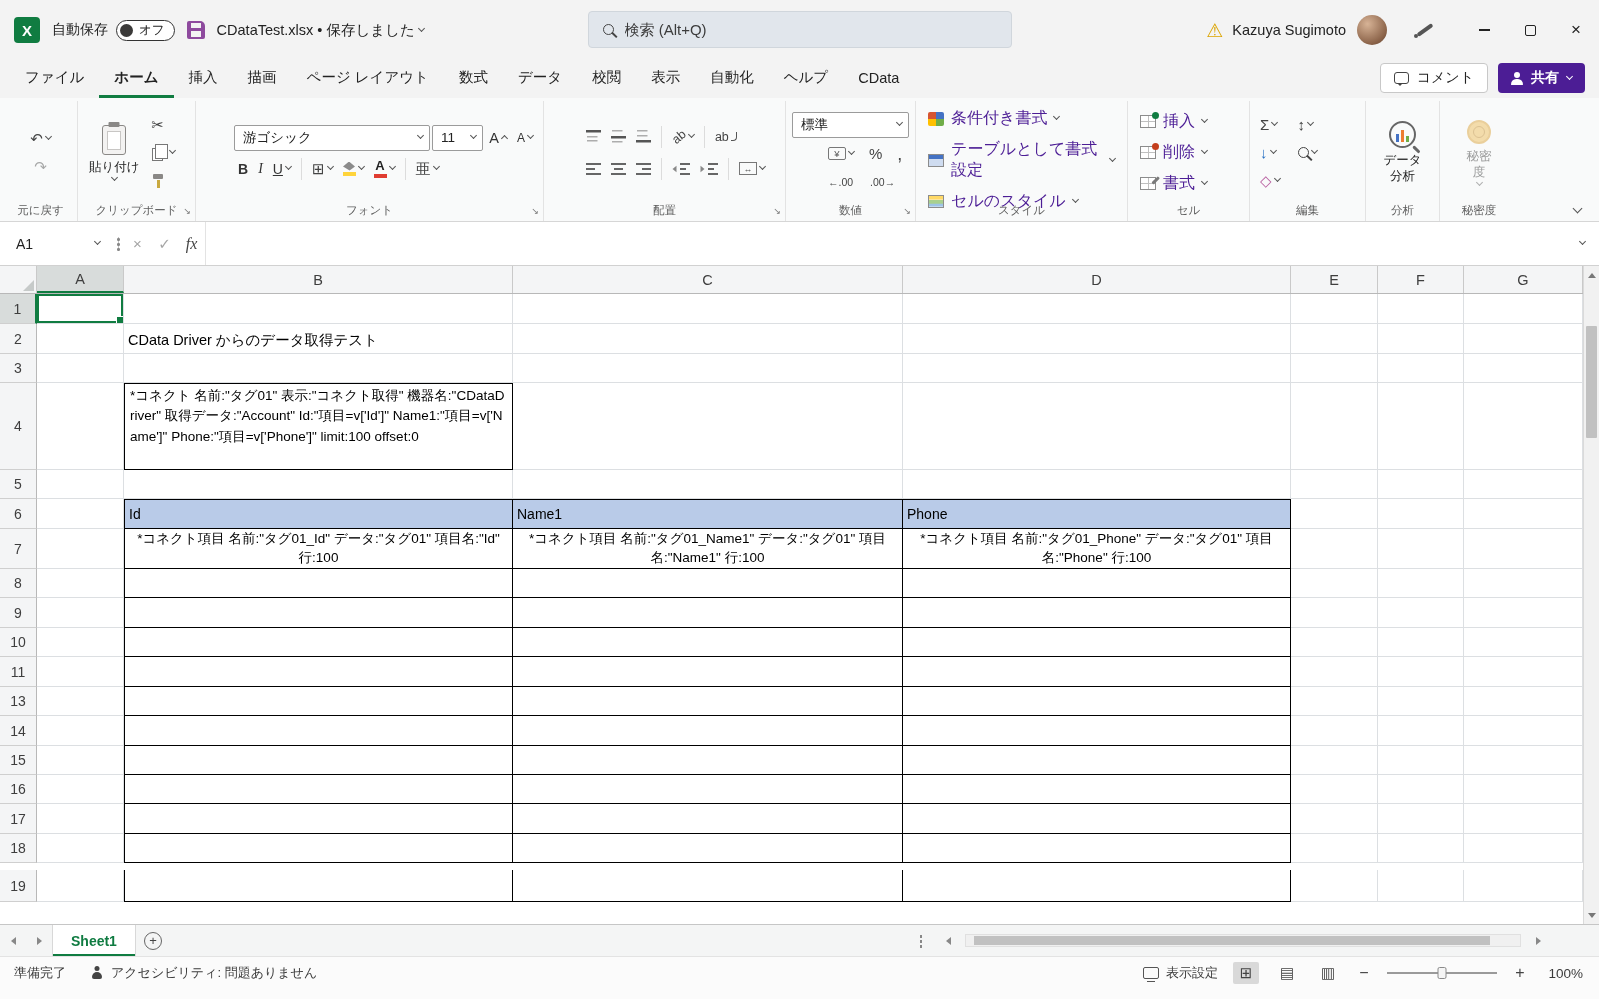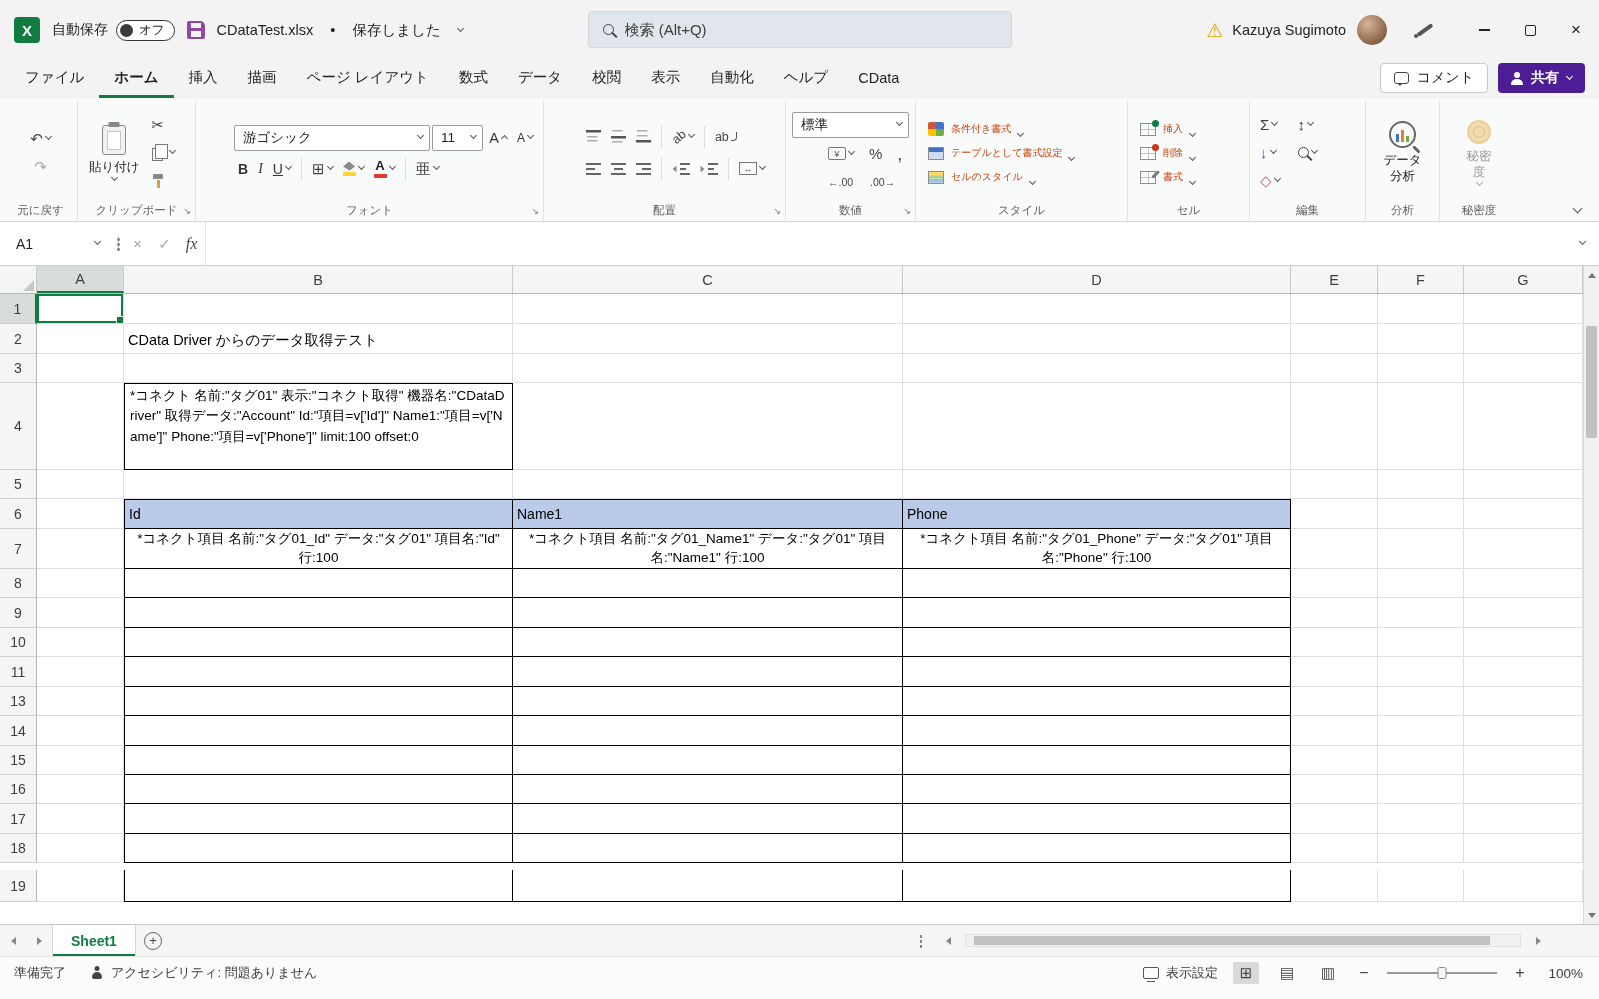--- a/index.html
+++ b/index.html
@@ -24,21 +24,21 @@
 
 
 .titlebar{position:absolute;top:0;left:0;width:100%;height:60px;display:flex;align-items:center;gap:12px;padding-left:14px;background:#f3f3f3;}
 .xl-logo{width:26px;height:26px;border-radius:4px;background:#107c41;color:#fff;font-weight:700;font-size:15px;display:flex;align-items:center;justify-content:center;flex:none;}
 .autosave{display:flex;align-items:center;gap:8px;font-size:14px;color:#222;}
 .toggle{display:flex;align-items:center;gap:6px;border:1.5px solid #333;border-radius:11px;height:21px;padding:0 9px 0 3px;font-size:12.5px;background:#fff;}
 .knob{width:13px;height:13px;border-radius:50%;background:#3b3a39;}
 .floppy{width:18px;height:18px;position:relative;background:#8e4a9e;border-radius:2px 5px 2px 2px;flex:none;}
 .floppy::before{content:'';position:absolute;left:4px;top:2px;width:10px;height:5px;background:#f3f3f3;}
 .floppy::after{content:'';position:absolute;left:4px;bottom:2px;width:10px;height:6px;background:#f3f3f3;}
-.file-info{display:flex;align-items:center;gap:17px;font-size:14.5px;color:#222;}
+.file-info{display:flex;align-items:center;gap:4px;font-size:14.5px;color:#222;}
 .search{position:absolute;left:50%;top:11px;transform:translateX(-50%);width:424px;height:37px;background:#e1e6ec;border:1px solid #d0d6dc;border-radius:4px;display:flex;align-items:center;gap:11px;padding:0 14px;}
 .search input{flex:1;border:none;outline:none;background:transparent;font-size:15px;color:#333;font-family:inherit;}
 .search input::placeholder{color:#3c3c3c;opacity:1;}
 .mag{width:11px;height:11px;border:1.6px solid #444;border-radius:50%;position:relative;flex:none;}
 .mag::after{content:'';position:absolute;width:7px;height:1.6px;background:#444;right:-5px;bottom:-2px;transform:rotate(45deg);}
 .tright{position:absolute;right:0;top:0;height:60px;display:flex;align-items:center;}
 .warn{color:#dba400;font-size:19px;margin-right:9px;line-height:1;}
 .uname{font-size:14.5px;margin-right:11px;color:#222;}
 .avatar{width:30px;height:30px;border-radius:50%;background:radial-gradient(circle at 35% 30%,#d7b396,#8a6248 70%,#5d4030);margin-right:26px;flex:none;}
 .pen{width:24px;height:24px;position:relative;margin-right:24px;}
@@ -97,21 +97,21 @@
 .bars.mini{width:10px;}
 .vat{background:linear-gradient(#555,#555) 0 0/100% 2.5px no-repeat,linear-gradient(#adadad,#adadad) 15% 6px/70% 1.5px no-repeat,linear-gradient(#adadad,#adadad) 15% 10px/70% 1.5px no-repeat;}
 .vam{background:linear-gradient(#adadad,#adadad) 15% 0/70% 1.5px no-repeat,linear-gradient(#555,#555) 0 5.5px/100% 2.5px no-repeat,linear-gradient(#adadad,#adadad) 15% 11px/70% 1.5px no-repeat;}
 .vab{background:linear-gradient(#adadad,#adadad) 15% 0/70% 1.5px no-repeat,linear-gradient(#adadad,#adadad) 15% 4.5px/70% 1.5px no-repeat,linear-gradient(#555,#555) 0 10px/100% 2.5px no-repeat;}
 .orient{display:inline-block;transform:rotate(-40deg);font-size:12.5px;color:#444;}
 .wrapab{font-size:12.5px;color:#444;position:relative;padding-right:9px;}
 .wrapab::after{content:'';position:absolute;right:1px;top:2px;width:5px;height:8px;border-right:1.4px solid #555;border-bottom:1.4px solid #555;border-radius:0 0 4px 0;}
 .ic-merge{width:18px;height:13px;border:1.2px solid #777;display:inline-flex;align-items:center;justify-content:center;font-size:9px;color:#555;flex:none;}
 .ic-bill{min-width:18px;height:13px;border:1.1px solid #777;border-radius:2px;display:inline-flex;align-items:center;justify-content:center;font-size:9.5px;color:#555;flex:none;}
 .dec{font-size:10.5px;color:#444;white-space:nowrap;}
-.stybtn{display:flex;align-items:flex-end;gap:7px;padding:4px 6px;font-size:10px;border-radius:3px;color:#c2410c;}
+.stybtn{display:flex;align-items:center;gap:7px;padding:4px 6px;font-size:16px;border-radius:3px;color:#4c1d95;}
 .ic-cf{width:16px;height:14px;border-radius:2px;flex:none;background:linear-gradient(90deg,#d65532 50%,#4472c4 50%) 0 0/100% 50% no-repeat,linear-gradient(90deg,#ffc000 50%,#70ad47 50%) 0 100%/100% 50% no-repeat;}
 .ic-ft{width:16px;height:13px;border:1px solid #8c8c8c;flex:none;background:linear-gradient(#4472c4,#4472c4) 0 0/100% 4px no-repeat,#cfdcf0;}
 .ic-cs{width:16px;height:13px;border:1px solid #8c8c8c;flex:none;background:linear-gradient(#ffd966,#ffd966) 0 0/100% 33% no-repeat,linear-gradient(#a9d08e,#a9d08e) 0 50%/100% 34% no-repeat,linear-gradient(#9dc3e6,#9dc3e6) 0 100%/100% 33% no-repeat;}
 .ic-cell{width:16px;height:13px;border:1px solid #8c8c8c;background:linear-gradient(#c0c0c0,#c0c0c0) 0 50%/100% 1px no-repeat,linear-gradient(#c0c0c0,#c0c0c0) 50% 0/1px 100% no-repeat,#fff;position:relative;flex:none;}
 .ic-cell.ins::after{content:'';position:absolute;right:-4px;top:-4px;width:7px;height:7px;border-radius:50%;background:#107c41;}
 .ic-cell.del::after{content:'';position:absolute;right:-4px;top:-4px;width:7px;height:7px;border-radius:50%;background:#c43e1c;}
 .ic-cell.fmt::after{content:'';position:absolute;right:-5px;top:1px;width:9px;height:2.5px;background:#7a7a7a;transform:rotate(-45deg);border-radius:1px;}
 .edit-grid{display:grid;grid-template-columns:auto auto;gap:4px 10px;align-items:center;}
 .blu{color:#2b72c4;}
 .pnk{color:#b85fa0;}

